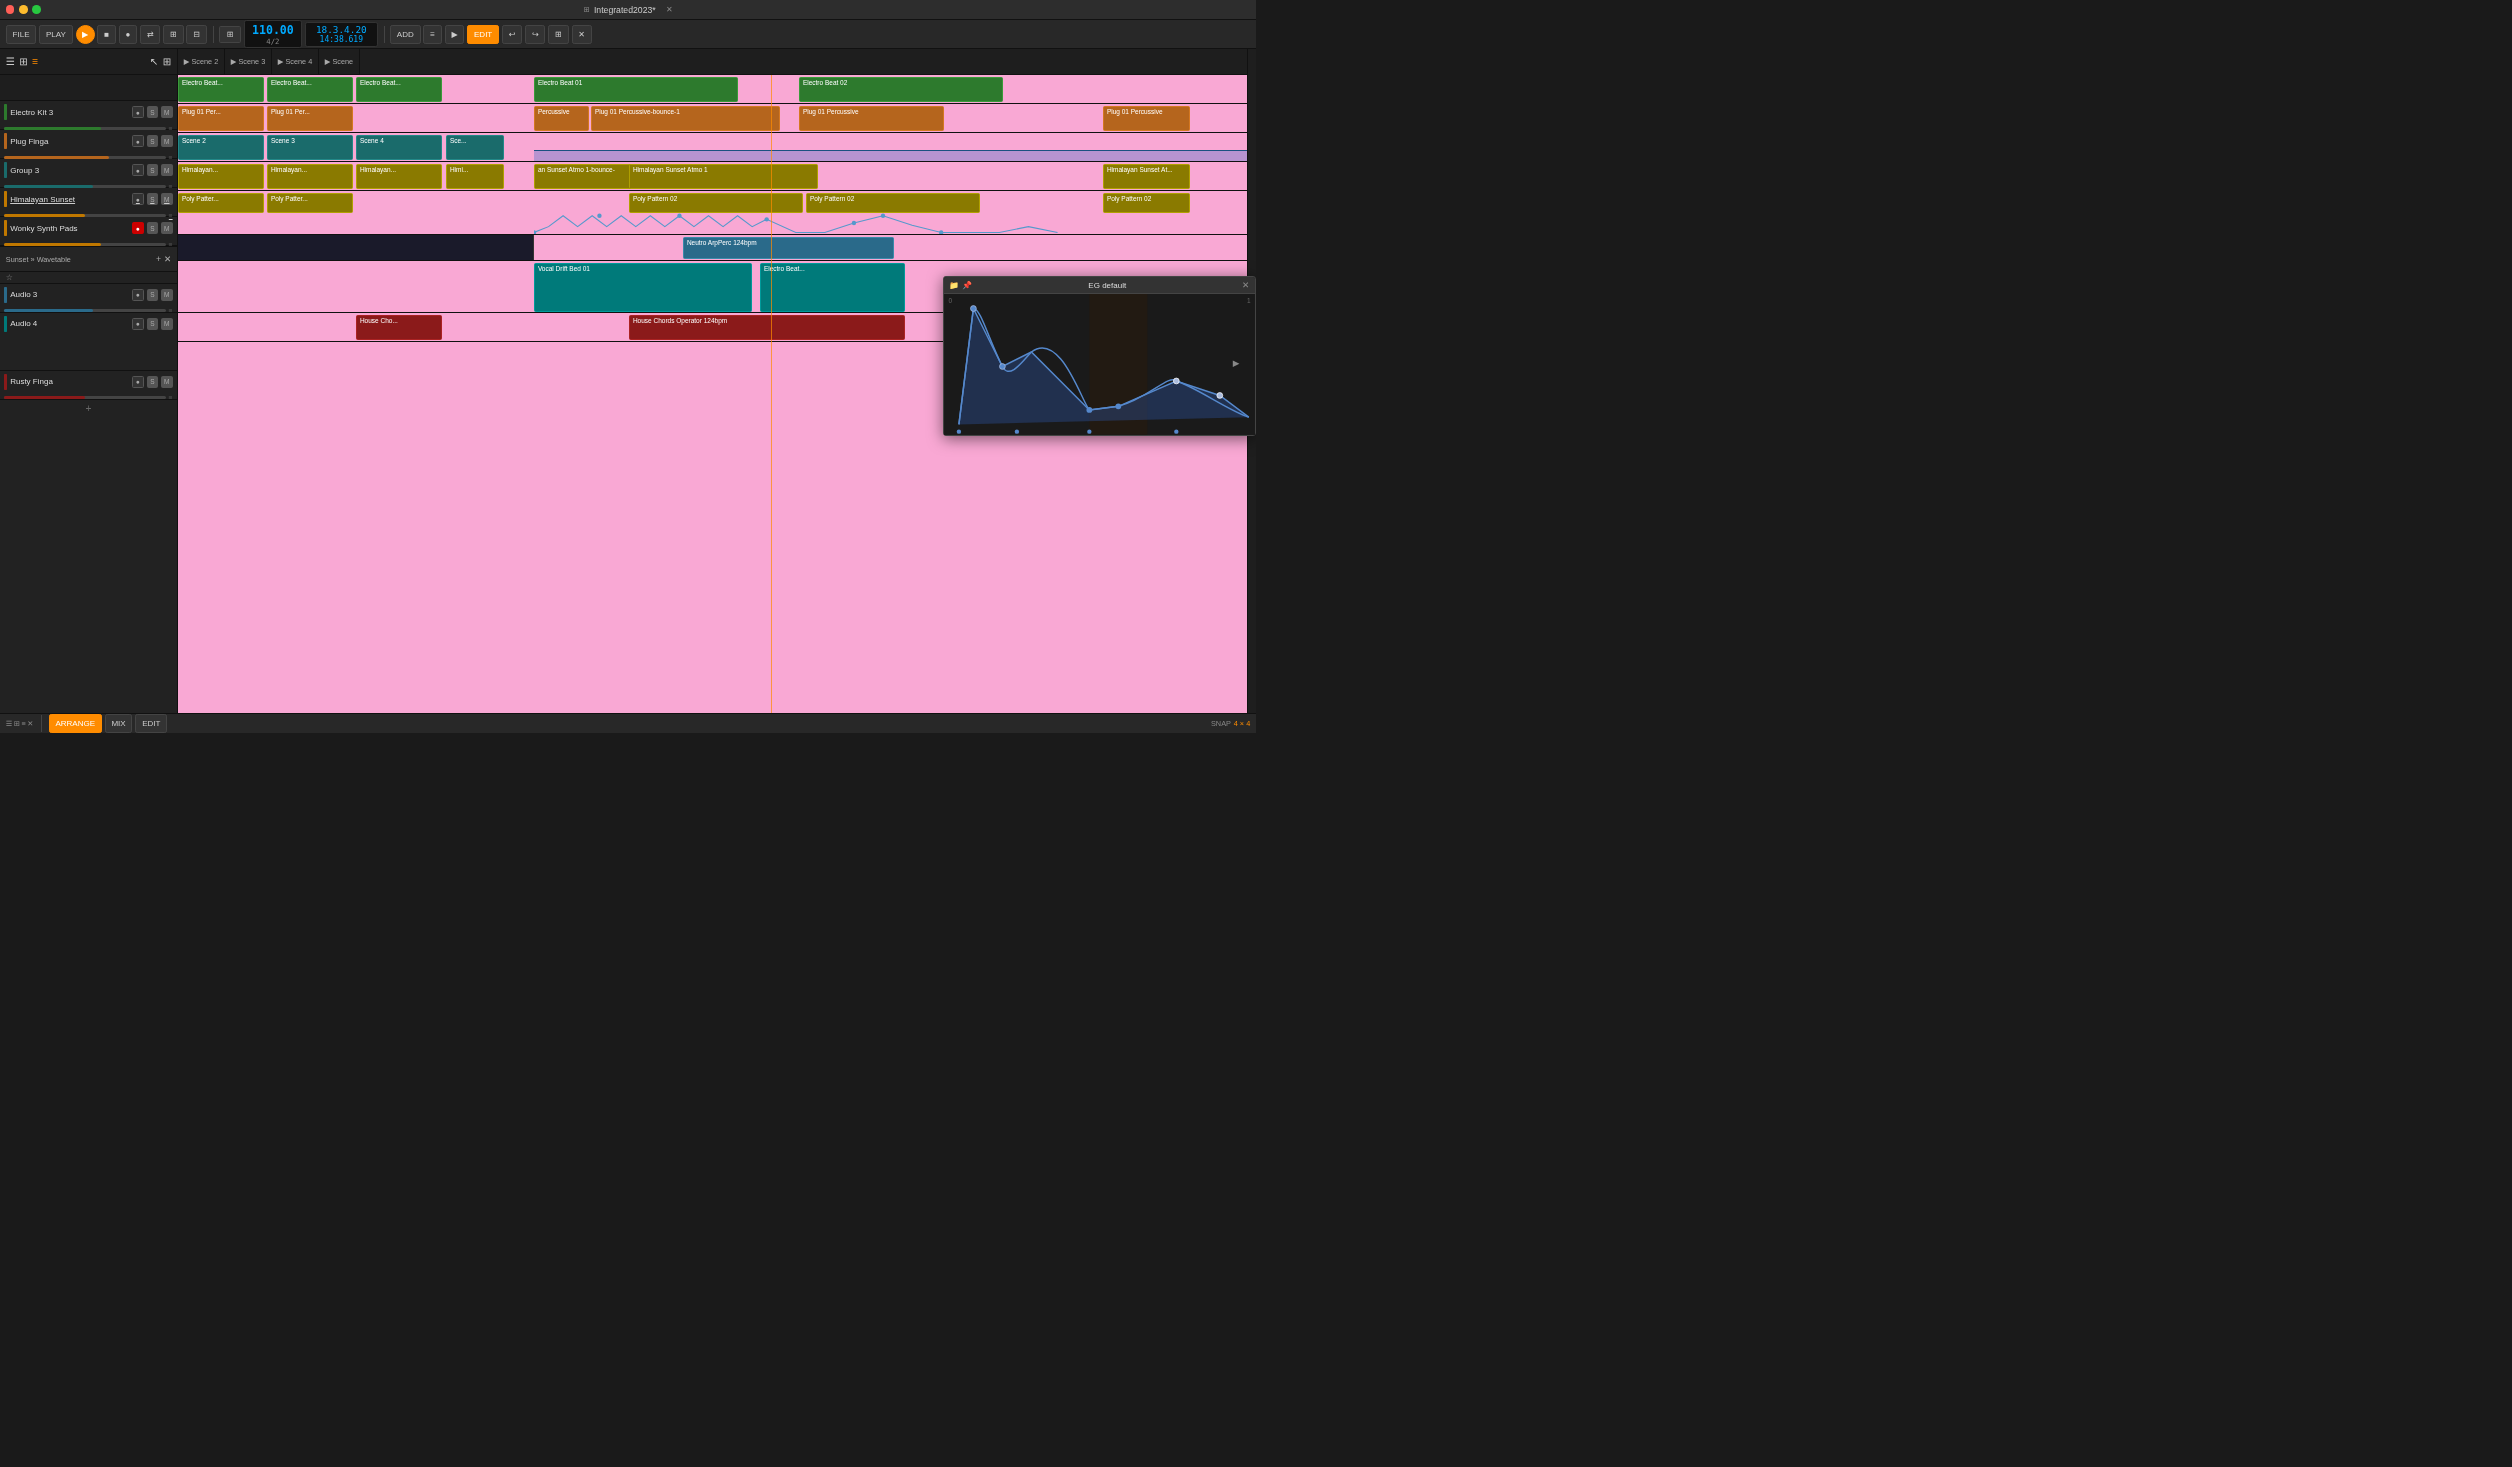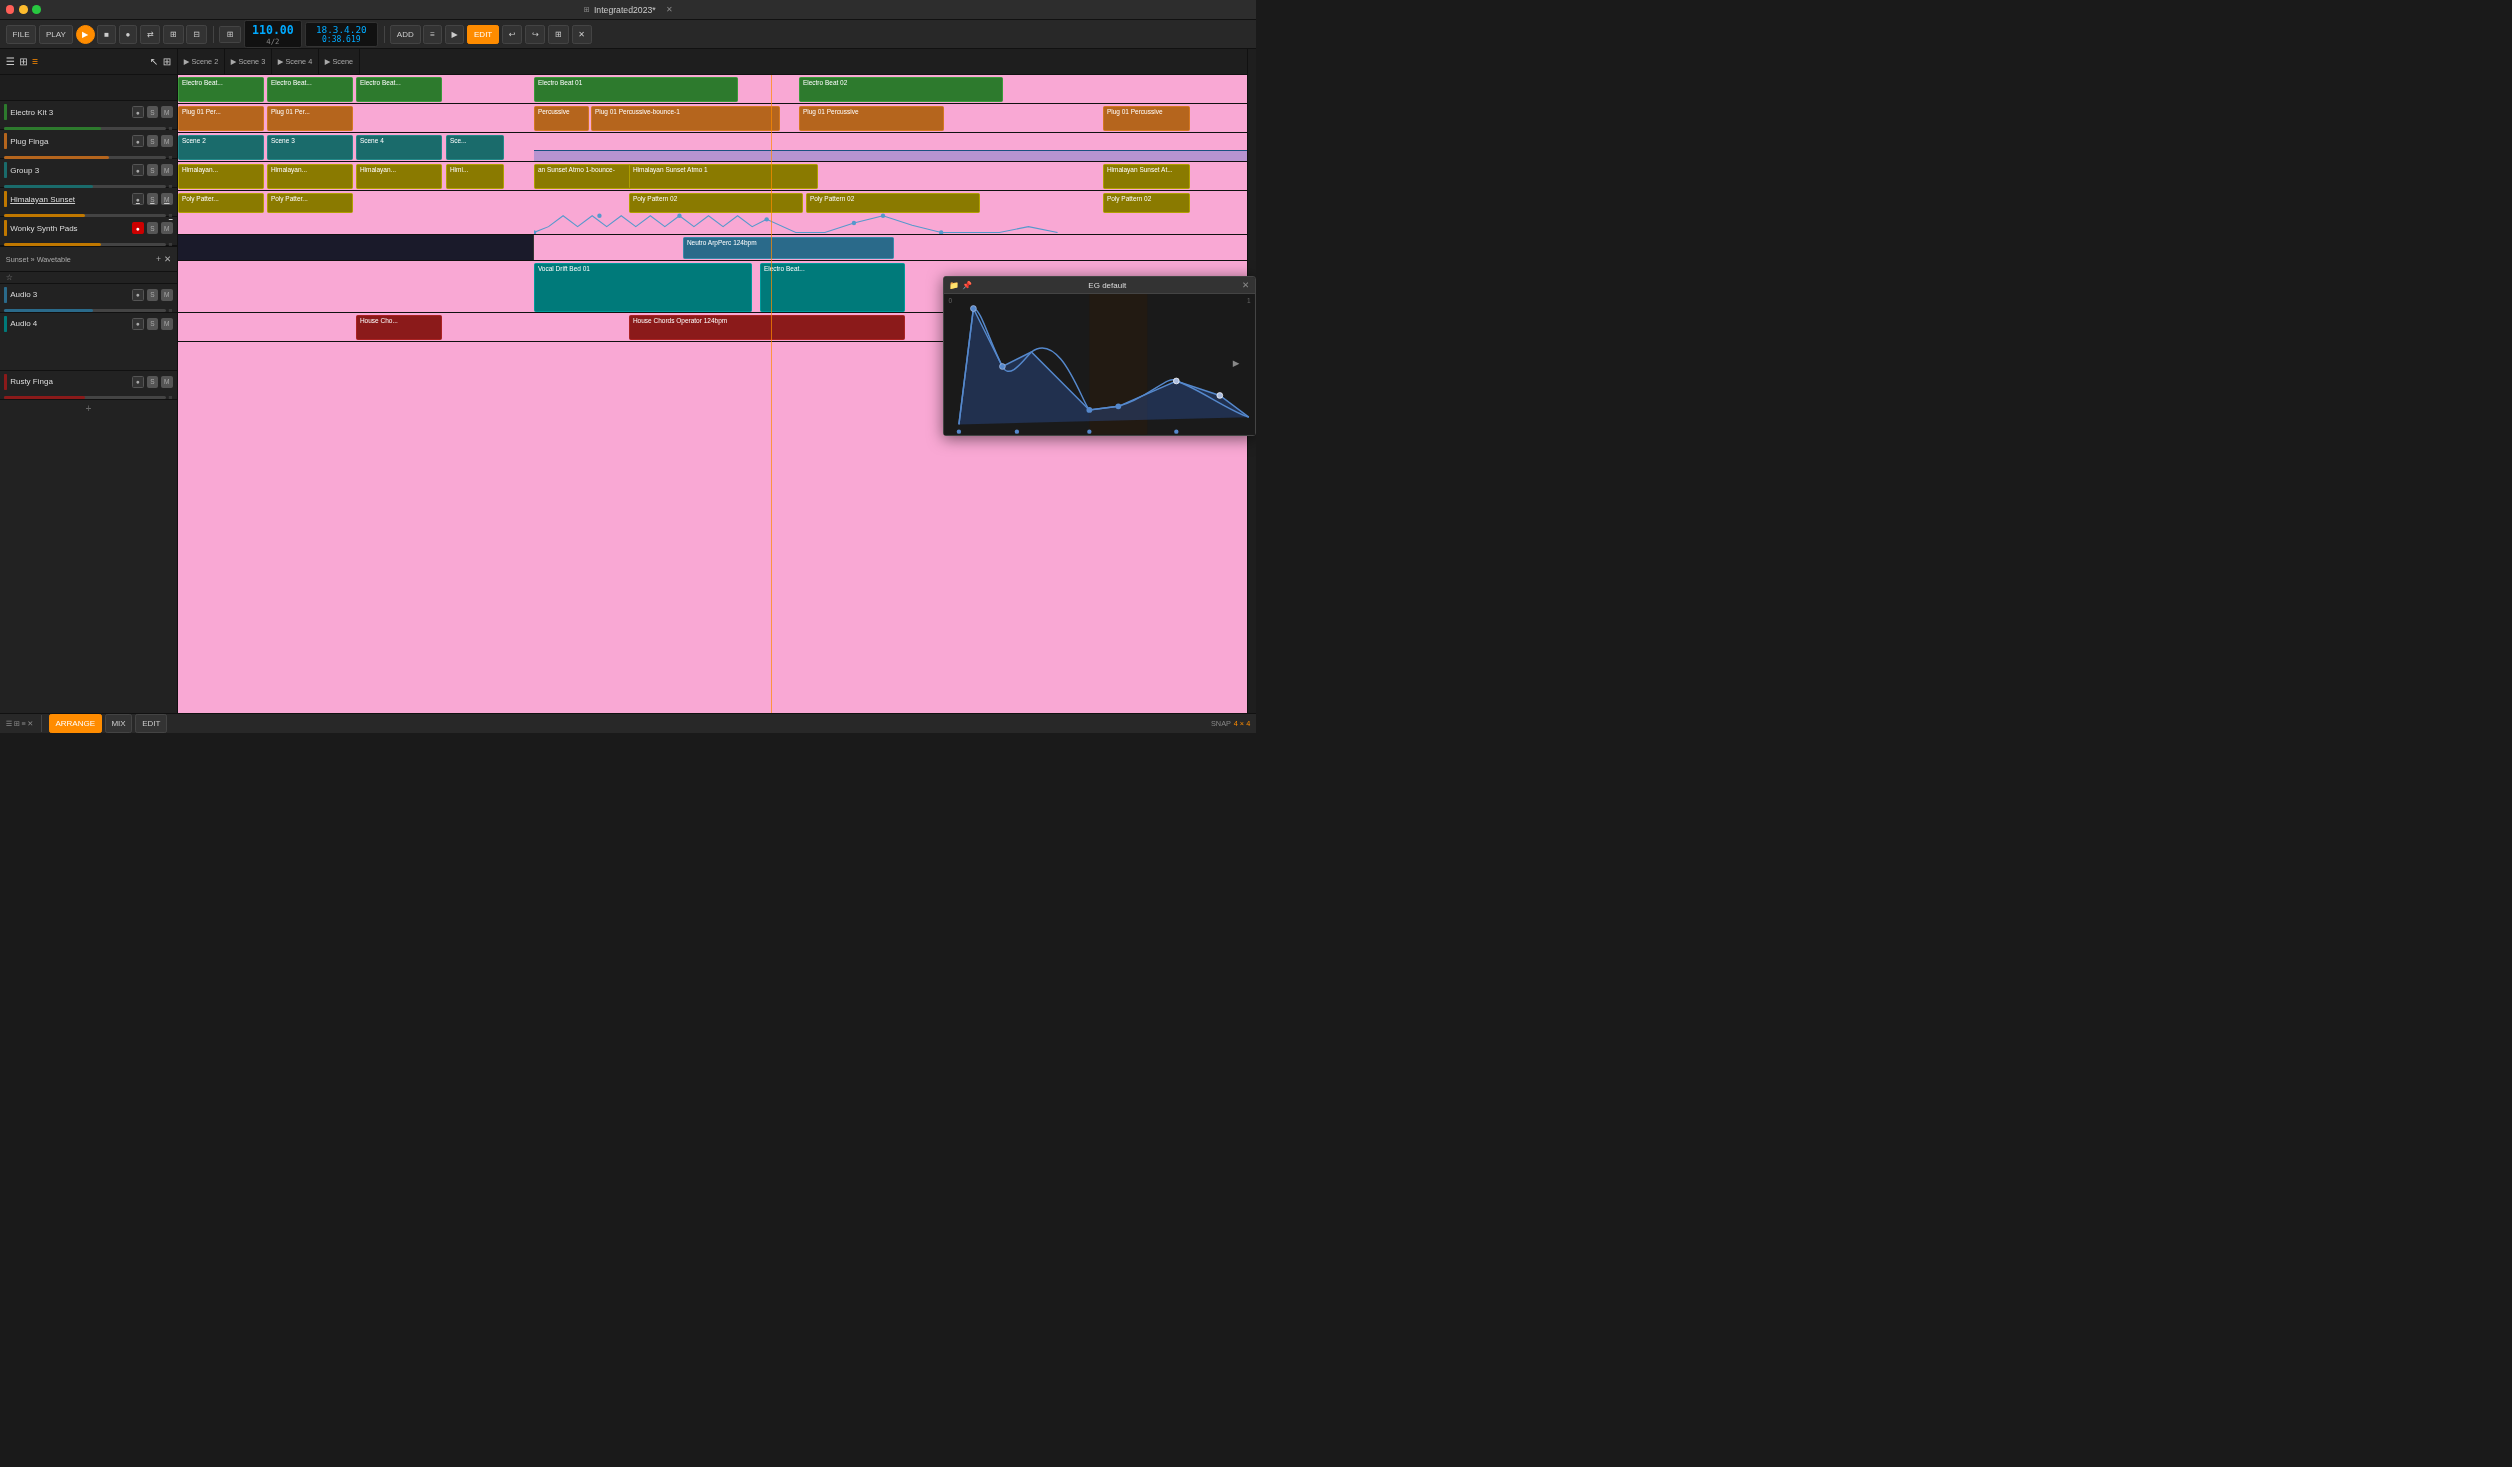--- a/index.html
+++ b/index.html
@@ -408,21 +408,21 @@
   <button class="toolbar-btn">⊟</button>
   <div class="toolbar-sep"></div>
   <div style="display:flex; gap:2.9px; align-items:center;">
     <div style="width:22px; height:17.4px; background:#333; border:0.7px solid #444; border-radius:1.5px; display:flex; align-items:center; justify-content:center;">⊞</div>
     <div class="transport-display">
       <div class="transport-bpm">110.00</div>
       <div class="transport-sig">4/2</div>
     </div>
     <div class="transport-display" style="min-width:73px;">
       <div class="transport-pos">18.3.4.20</div>
-      <div class="transport-time">0:38.619</div>
+      <div class="transport-time">14:38.619</div>
     </div>
   </div>
   <div class="toolbar-sep"></div>
   <button class="toolbar-btn">ADD</button>
   <button class="toolbar-btn">≡</button>
   <button class="toolbar-btn">▶</button>
   <button class="toolbar-btn active">EDIT</button>
   <button class="toolbar-btn">↩</button>
   <button class="toolbar-btn">↪</button>
   <button class="toolbar-btn">⊞</button>

